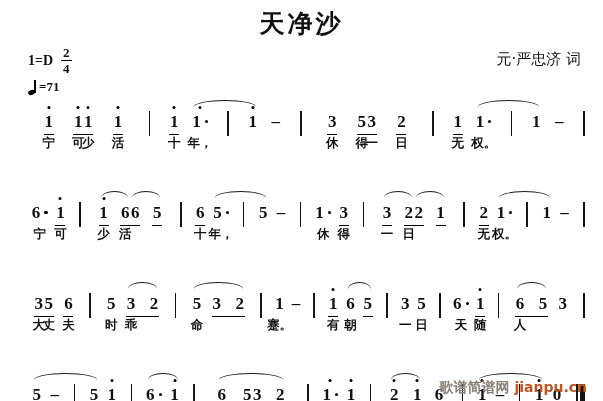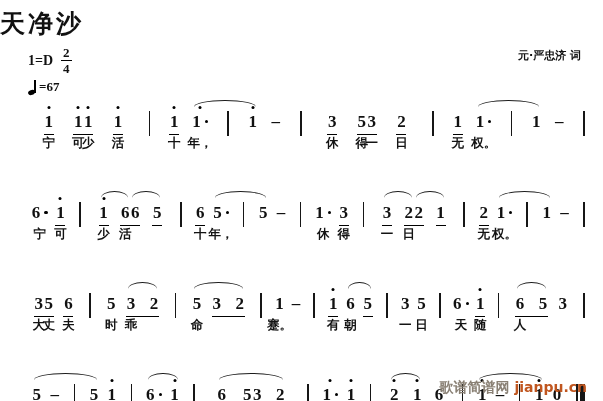--- a/index.html
+++ b/index.html
@@ -2,37 +2,37 @@
 <html><head>
 <meta charset="utf-8">
 <style>
   html,body{margin:0;padding:0}
   body{
     width:603px;height:401px;position:relative;overflow:hidden;
     background:#ffffff;color:#111;
     font-family:"DejaVu Sans", sans-serif;
   }
   .title{
-    font-size:25px;font-weight:bold;
+    text-align:center;font-size:25px;font-weight:bold;
     padding-top:7px;letter-spacing:3px;
   }
   .meta{
     display:flex;justify-content:space-between;align-items:flex-start;
     padding:6px 22px 0 28px;height:48px;
   }
   .keysig{font-weight:bold;font-size:14px;font-family:"Liberation Serif",serif}
   .keyrow{display:flex;align-items:center;gap:8px}
   .frac{display:inline-flex;flex-direction:column;align-items:center;line-height:1;font-size:13px;font-weight:bold}
   .frac-top{border-bottom:1.3px solid #000;padding:0 2px 1px}
   .frac-bot{padding-top:1px}
   .temporow{display:flex;align-items:center;margin-top:4px;font-size:13px}
   .qnote{display:inline-block;position:relative;width:9px;height:15px;margin-right:2px}
   .qnote::before{content:'';position:absolute;bottom:0;left:0;width:7px;height:5px;background:#000;border-radius:50%;transform:rotate(-22deg)}
   .qnote::after{content:'';position:absolute;left:6px;top:0;width:1.6px;height:13px;background:#000}
-  .credits{text-align:right;font-size:11px;font-weight:bold;line-height:1.75}
+  .credits{text-align:right;font-size:15px;font-weight:normal;line-height:1.75}
 
   .score{padding:0 18px;margin-top:5px}
   .mline{position:relative;display:flex;align-items:flex-start;height:57px;margin-bottom:21px;padding-top:13px}
   .measure{display:flex;align-items:flex-start;justify-content:space-evenly;padding:0 6px;min-width:0}
   .unit{display:flex;align-items:flex-start;border-bottom:1.7px solid transparent;padding-bottom:2px}
   .unit.ul{border-bottom-color:#000}
   .digit{position:relative;font-family:"Liberation Serif",serif;font-weight:bold;font-size:17px;line-height:1.15;min-width:10px;text-align:center}
   .digit.sp{margin-left:13px}
   .hidot{position:absolute;top:-6px;left:50%;transform:translateX(-50%);width:3px;height:3px;border-radius:50%;background:#000}
   .augdot{display:inline-block;width:3.2px;height:3.2px;border-radius:50%;background:#000;margin-left:4px;vertical-align:4px}
@@ -56,21 +56,21 @@
   <div class="keysig">
     <div class="keyrow">
       <span>1=D</span>
       <span class="frac">
         <span class="frac-top">2</span>
         <span class="frac-bot">4</span>
       </span>
     </div>
     <div class="temporow">
       <span class="qnote"></span>
-      <span>=67</span>
+      <span>=71</span>
     </div>
   </div>
   <div class="credits">
     <div>元·严忠济  词</div>
   </div>
 </div>
 
 <div class="score" id="score">
     <div class="mline">
       <div class="measure" style="flex-grow: 4;">

